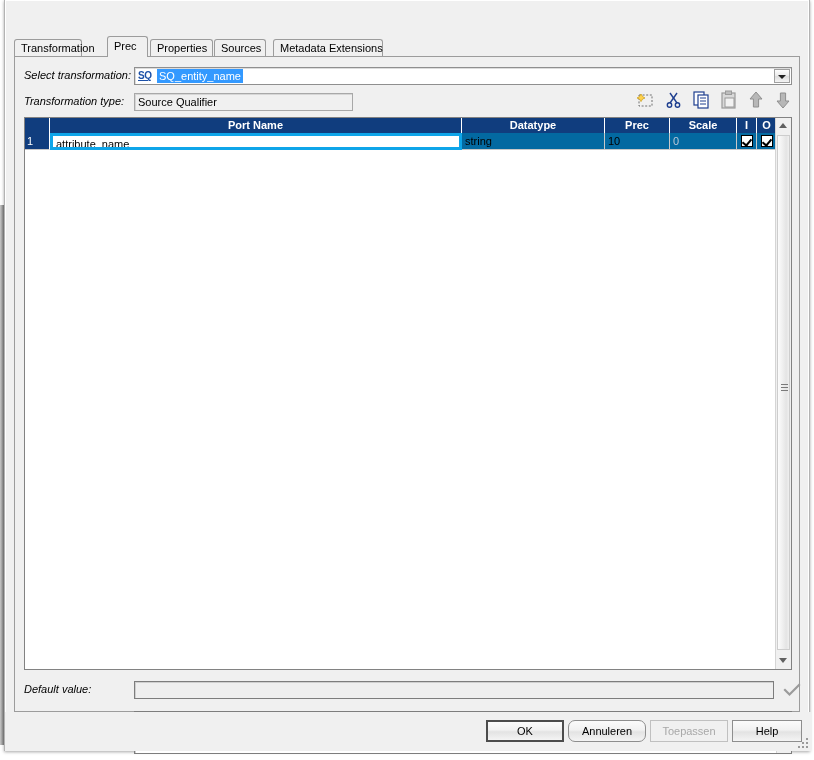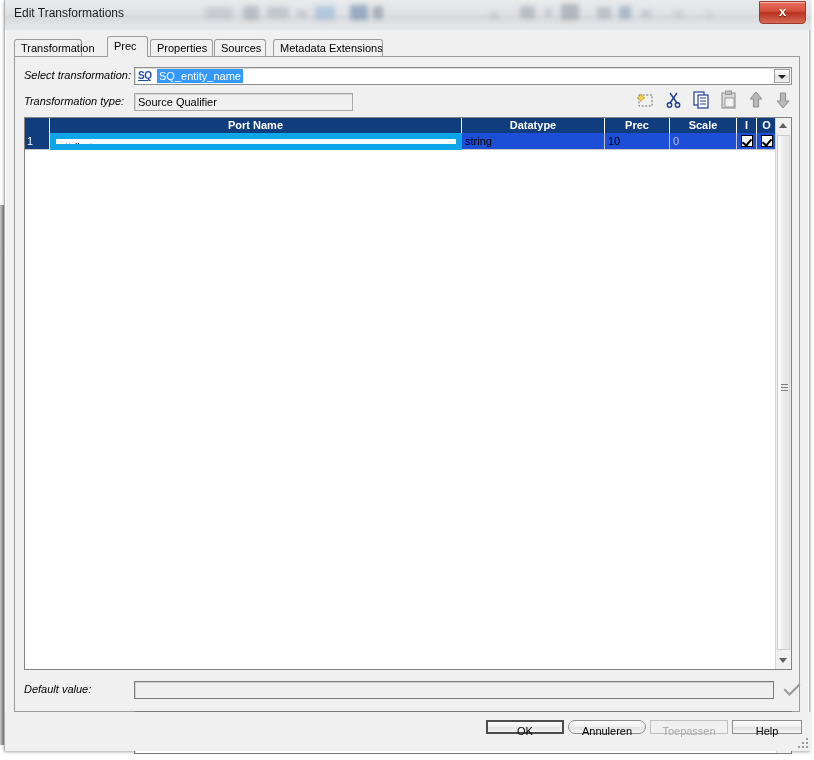--- a/index.html
+++ b/index.html
@@ -294,35 +294,35 @@
   }
   .rcell {
     position: absolute;
     top: 0;
     height: 17px;
     font-size: 11px;
     line-height: 16px;
     box-sizing: border-box;
     border-right: 1px solid #c8c8c8;
     border-bottom: 1px solid #c8c8c8;
-    background: #1d4ed8;
+    background: #0369a1;
     padding-left: 3px;
     overflow: hidden;
     white-space: nowrap;
   }
   .rcell.rownum {
     background: #103d7e;
     color: #ffffff;
     text-align: left;
     border-right: 1px solid #ffffff;
     padding-left: 2px;
     font-size: 11px;
   }
   .rcell.selected {
-    border: 6px solid #0ea5e9;
+    border: 3px solid #0ea5e9;
     background: #ffffff;
   }
   .rcell.dim { color: #b9c6d6; }
   .chk {
     position: absolute;
     left: 4px;
     top: 2px;
     width: 12px;
     height: 12px;
     border: 1px solid #000000;
@@ -474,21 +474,21 @@
     position: absolute;
     left: 0;
     top: 712px;
     width: 806px;
     height: 39px;
     background: #f0f0f0;
   }
   .dlg-btn {
     position: absolute;
     top: 8px;
-    height: 14px;
+    height: 22px;
     background: linear-gradient(to bottom, #fbfbfb 0%, #f1f1f1 45%, #e3e3e3 55%, #f4f4f4 100%);
     border: 1px solid #8e8e8e;
     box-sizing: border-box;
     font-size: 11px;
     line-height: 20px;
     text-align: center;
     color: #000;
     cursor: pointer;
     white-space: nowrap;
   }
@@ -519,41 +519,20 @@
 <body>
 
 <div id="backdrop">
   <div class="desk-strip"></div>
   <div class="desk-strip-bottom"></div>
 </div>
 
 <div id="window">
   <div id="window-inner-edge"></div>
 
-  <div id="titlebar">
-    <div class="tb-blur" style="left:200px; top:7px;  width:28px; height:12px; background:#b7bcc3;"></div>
-    <div class="tb-blur" style="left:238px; top:6px;  width:16px; height:14px; background:#9aa3ad;"></div>
-    <div class="tb-blur" style="left:262px; top:7px;  width:22px; height:11px; background:#a9b0b8;"></div>
-    <div class="tb-blur" style="left:292px; top:10px; width:10px; height:8px;  background:#b3b8bf;"></div>
-    <div class="tb-blur" style="left:310px; top:6px;  width:20px; height:14px; background:#8fb2d6;"></div>
-    <div class="tb-blur" style="left:345px; top:5px;  width:18px; height:15px; background:#5f7fa6;"></div>
-    <div class="tb-blur" style="left:368px; top:6px;  width:10px; height:13px; background:#7a8694;"></div>
-    <div class="tb-blur" style="left:485px; top:12px; width:9px;  height:7px;  background:#b6bbc2;"></div>
-    <div class="tb-blur" style="left:515px; top:6px;  width:15px; height:13px; background:#98a1ab;"></div>
-    <div class="tb-blur" style="left:540px; top:9px;  width:7px;  height:8px;  background:#aab0b8;"></div>
-    <div class="tb-blur" style="left:556px; top:4px;  width:18px; height:16px; background:#8b949f;"></div>
-    <div class="tb-blur" style="left:592px; top:7px;  width:14px; height:12px; background:#9fa7b0;"></div>
-    <div class="tb-blur" style="left:614px; top:6px;  width:12px; height:13px; background:#7d97b6;"></div>
-    <div class="tb-blur" style="left:636px; top:10px; width:10px; height:8px;  background:#b0b6bd;"></div>
-    <div class="tb-blur" style="left:668px; top:11px; width:12px; height:7px;  background:#bcc1c7;"></div>
-    <div class="tb-blur" style="left:700px; top:12px; width:8px;  height:6px;  background:#c0c5ca;"></div>
-
-    <div id="title-text">Edit Transformations</div>
-    <div id="close-button">x</div>
-  </div>
 
   <div id="tabstrip">
     <div class="tab" style="left:0px;   width:68px;">Transformation</div>
     <div class="tab active" style="left:93px;  width:41px;">Prec</div>
     <div class="tab" style="left:136px; width:63px;">Properties</div>
     <div class="tab" style="left:200px; width:52px;">Sources</div>
     <div class="tab" style="left:259px; width:110px;">Metadata Extensions</div>
   </div>
 
   <div id="tabpanel">

